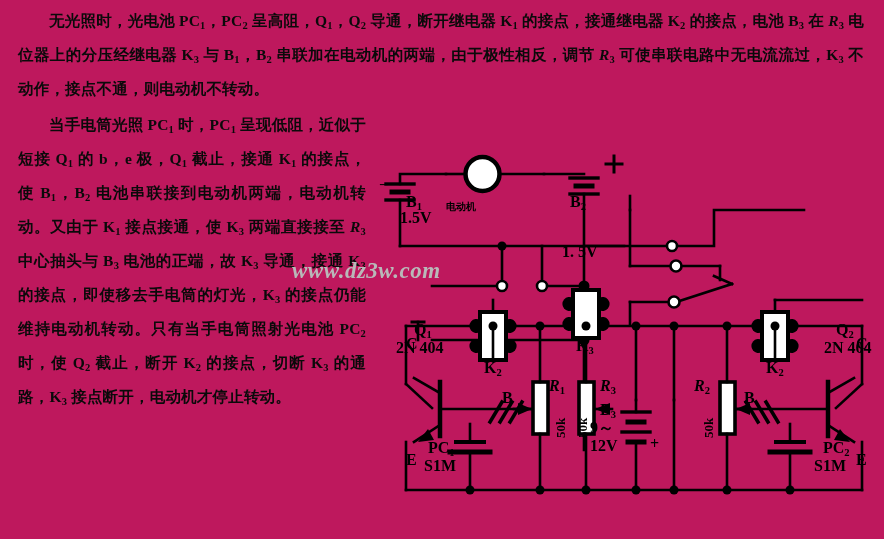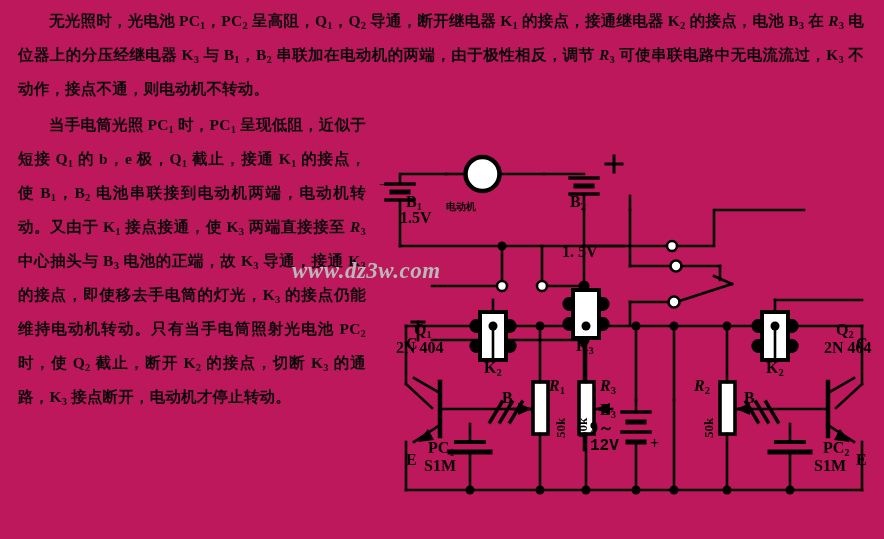--- a/index.html
+++ b/index.html
@@ -269,21 +269,21 @@
     <div class="lbl sm vert" style="left:318px;top:288px;">50k</div>
 
     <div class="lbl" style="left:44px;top:290px;"><span>PC</span><sub>1</sub></div>
     <div class="lbl" style="left:40px;top:308px;">S1M</div>
 
     <div class="lbl" style="left:439px;top:290px;"><span>PC</span><sub>2</sub></div>
     <div class="lbl" style="left:430px;top:308px;">S1M</div>
 
     <div class="lbl" style="left:216px;top:252px;"><span>B</span><sub>3</sub></div>
     <div class="lbl" style="left:206px;top:270px;">9～</div>
-    <div class="lbl" style="left:206px;top:288px;font-family:Liberation Mono, monospace;">12V</div>
+    <div class="lbl" style="left:206px;top:288px;">12V</div>
     <div class="lbl" style="left:266px;top:286px;font-size:16px;">+</div>
 
     <div class="lbl" style="left:452px;top:172px;"><span>Q</span><sub>2</sub></div>
     <div class="lbl" style="left:440px;top:190px;">2N 404</div>
 
     <div class="lbl" style="left:472px;top:186px;">C</div>
     <div class="lbl" style="left:472px;top:302px;">E</div>
     <div class="lbl" style="left:360px;top:240px;">B</div>
   </div>
 

